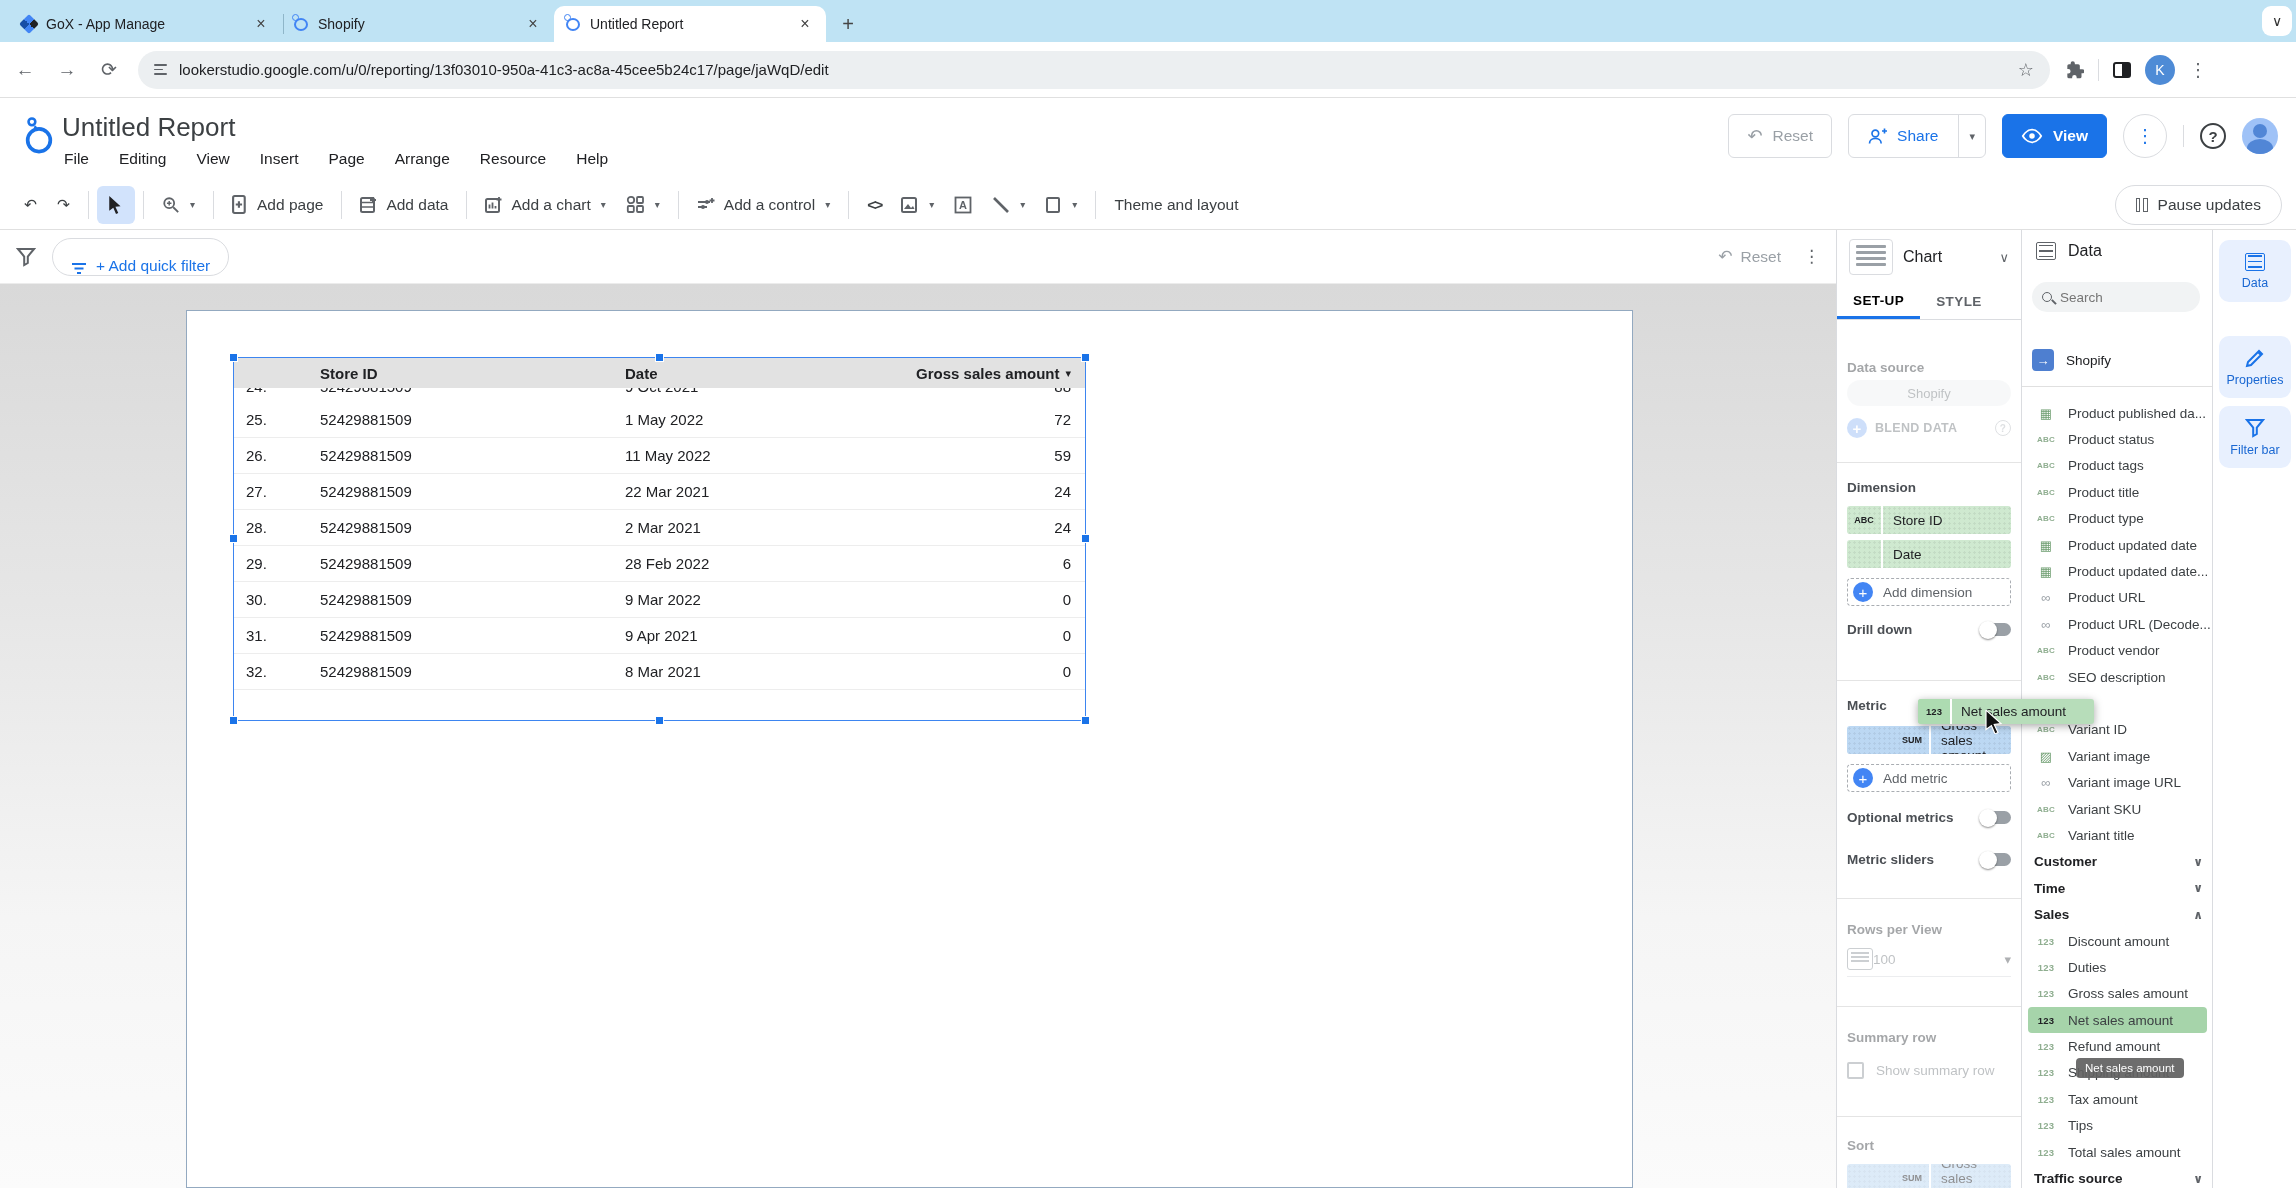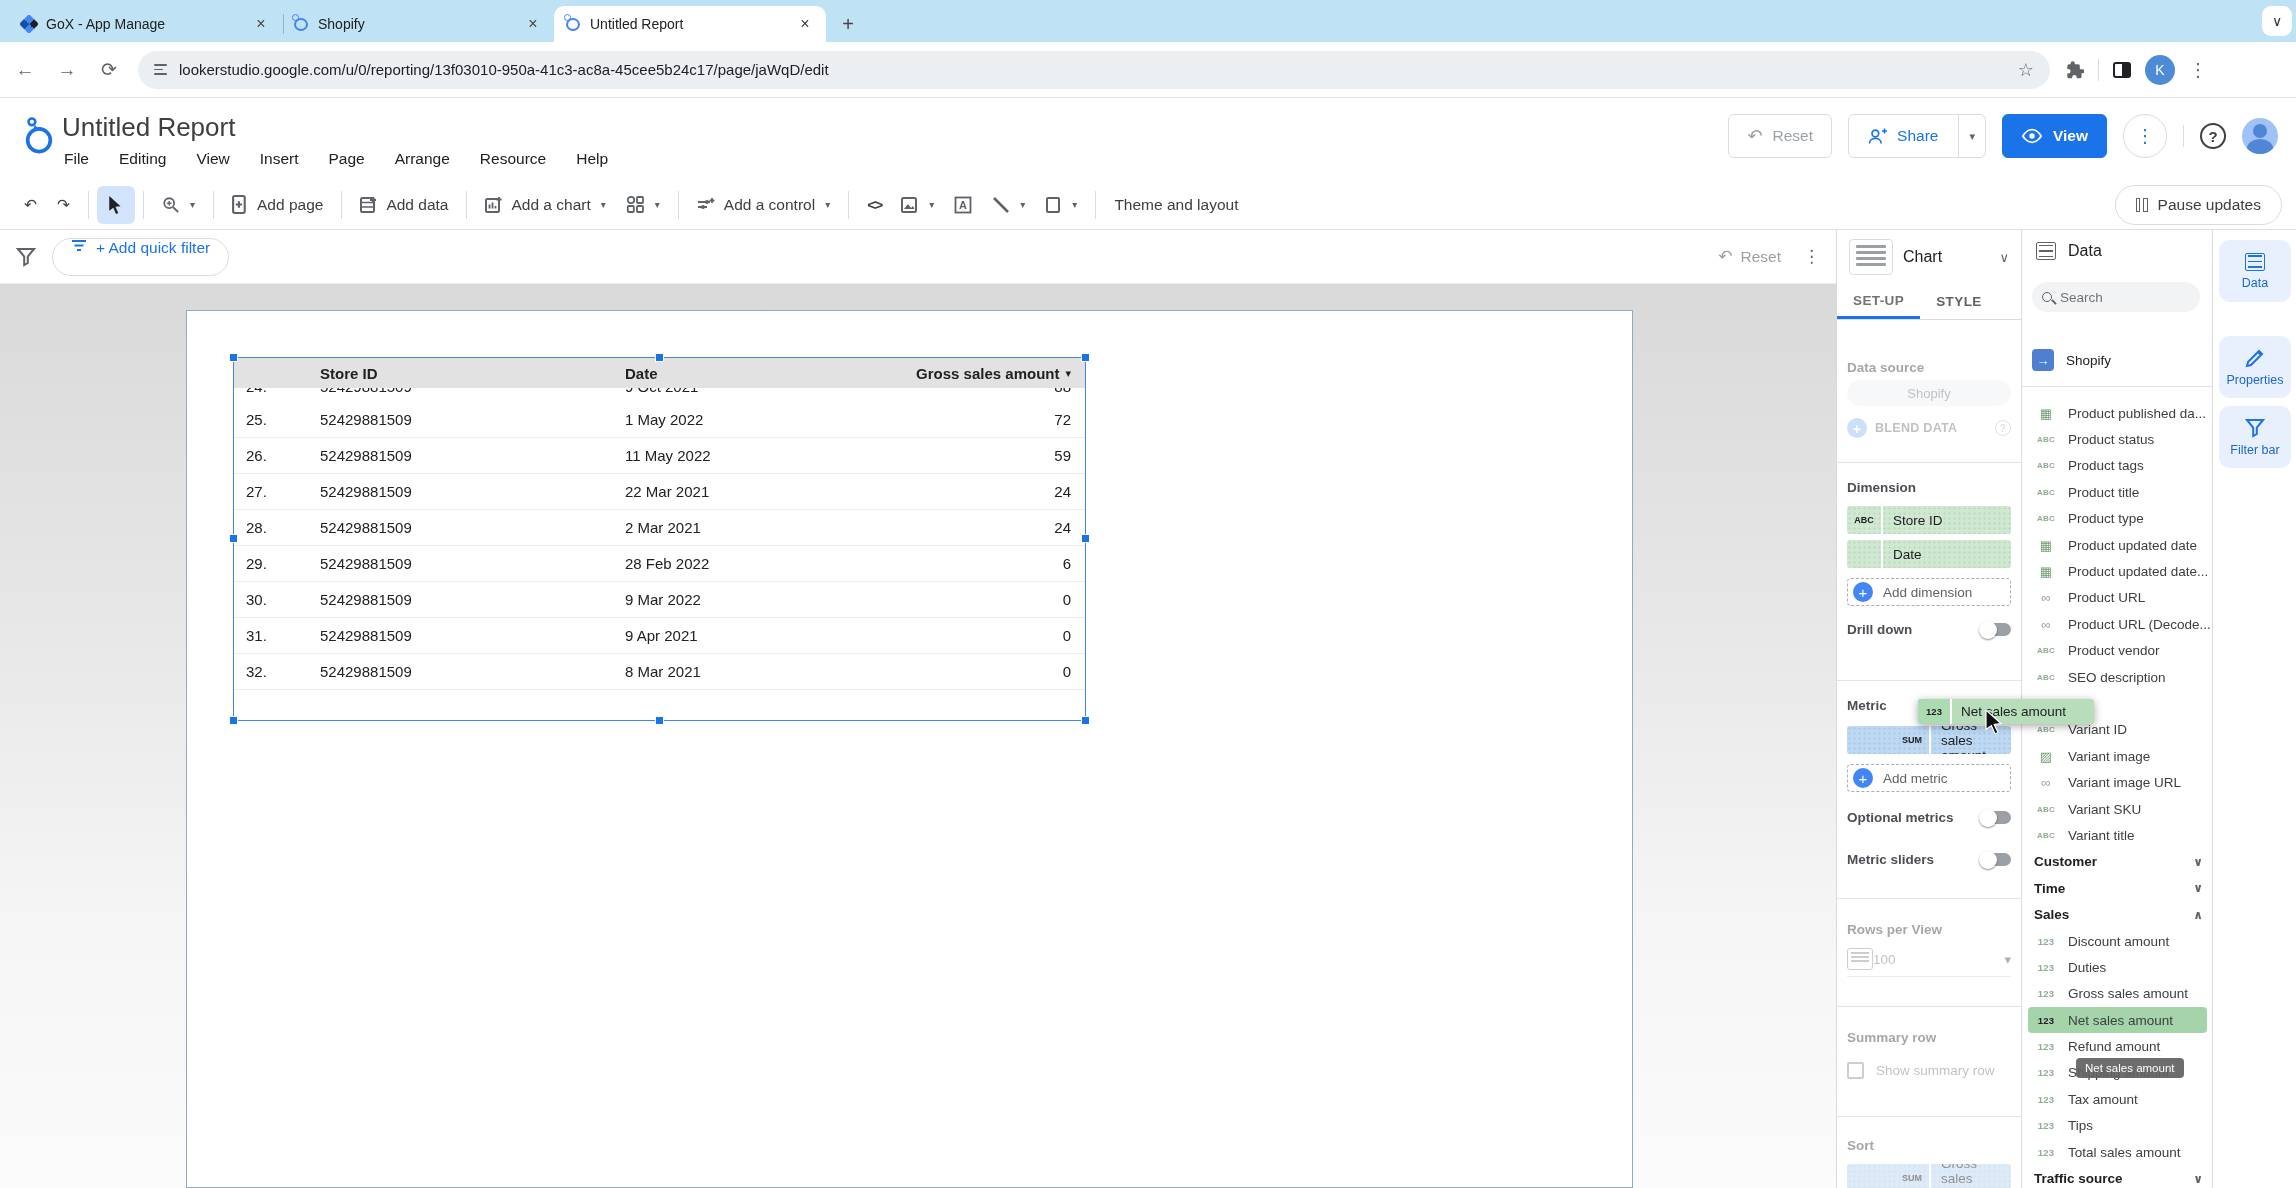--- a/index.html
+++ b/index.html
@@ -58,21 +58,21 @@
   .cursorbtn{width:38px;height:38px;background:#d2e3fc;border-radius:6px;display:flex;align-items:center;justify-content:center;}
   .ddv{font-size:10px;color:#5f6368;margin-left:2px;}
   .pausebtn{margin-left:auto;height:40px;border:1px solid #dadce0;border-radius:20px;display:flex;align-items:center;gap:10px;padding:0 20px;font-size:15.5px;color:#3c4043;justify-content:center;}
   .pauseic{display:flex;gap:3px;}
   .pauseic i{display:block;width:4.5px;height:14px;border:1.8px solid #5f6368;}
 
   
   .workspace{position:absolute;left:0;top:230px;width:2296px;height:958px;}
   .leftarea{position:absolute;left:0;top:0;width:1836px;height:958px;}
   .filterrow{position:absolute;left:0;top:0;width:1836px;height:54px;background:#fff;display:flex;align-items:center;padding:0 16px;border-bottom:1px solid #ececec;}
-  .qfpill{height:38px;border:1px solid #dadce0;border-radius:19px;display:flex;align-items:flex-start;gap:9px;padding:0 18px;margin-left:16px;color:#1a73e8;font-size:15.5px;}
+  .qfpill{height:38px;border:1px solid #dadce0;border-radius:19px;display:flex;align-items:flex-end;gap:9px;padding:0 18px;margin-left:16px;color:#1a73e8;font-size:15.5px;}
   .frright{margin-left:auto;display:flex;align-items:center;gap:22px;color:#9aa0a6;font-size:15.5px;}
   .canvas{position:absolute;left:0;top:54px;width:1836px;height:904px;background:linear-gradient(180deg,#d9d9d9 0%,#e6e6e6 35%,#f5f5f5 70%,#fbfbfb 100%);}
   .page{position:absolute;left:186px;top:26px;width:1447px;height:878px;background:#fff;border:1px solid #93a9c0;}
 
   
   .tablew{position:absolute;left:47px;top:47px;width:851px;height:362px;background:#fff;outline:1.6px solid #3d85f0;font-size:15px;}
   .trow{display:grid;grid-template-columns:86px 305px 250px 1fr;align-items:center;}
   .thead{height:30px;background:#e2e2e2;font-weight:700;}
   .thead .c4{display:flex;justify-content:flex-end;align-items:center;gap:6px;}
   .c1{padding-left:12px;}
@@ -90,21 +90,21 @@
 
   
   .chartpanel{position:absolute;left:1836px;top:0;width:185px;height:958px;background:#fff;border-left:1px solid #dadce0;}
   .cp-head{position:absolute;left:0;top:0;width:100%;height:54px;display:flex;align-items:center;gap:10px;padding:0 12px;}
   .mini-table{width:44px;height:36px;border:1px solid #dadce0;border-radius:4px;padding:5px 6px;display:flex;flex-direction:column;gap:3px;}
   .mini-table i{display:block;height:3px;background:#9aa0a6;border-radius:1px;}
   .cp-head .t{font-size:16px;flex:1;}
   .chev{color:#5f6368;font-size:13px;}
   .cp-tabs{position:absolute;left:0;top:54px;width:100%;height:36px;border-bottom:1px solid #dadce0;display:flex;font-size:13.5px;letter-spacing:.4px;}
   .cp-tab{padding:0 16px;display:flex;align-items:center;height:100%;color:#5f6368;font-weight:700;}
-  .cp-tab.on{color:#737373;border-bottom:3px solid #1a73e8;text-align:right;}
+  .cp-tab.on{color:#000000;border-bottom:3px solid #1a73e8;text-align:right;}
   .cp-item{position:absolute;left:10px;right:10px;}
   .seclbl{font-size:13.5px;font-weight:600;color:#4b4f54;}
   .dim{opacity:.5;}
   .dsrc-pill{height:26px;background:#f1f3f4;border-radius:13px;display:flex;align-items:center;justify-content:center;font-size:13px;color:#80868b;}
   .blendrow{display:flex;align-items:center;gap:8px;font-size:12.5px;font-weight:700;color:#80868b;letter-spacing:.3px;}
   .pluscircle{width:20px;height:20px;border-radius:50%;background:#4285f4;color:#fff;font-size:15px;display:flex;align-items:center;justify-content:center;flex:0 0 20px;}
   .pluscircle.lt{background:#9ec1f7;}
   .qmark{margin-left:auto;width:16px;height:16px;border:1.6px solid #bdc1c6;border-radius:50%;color:#bdc1c6;font-size:10px;display:flex;align-items:center;justify-content:center;}
   .cdiv{position:absolute;left:0;right:0;height:1px;background:#e4e4e4;}
   .chip{display:flex;align-items:stretch;height:28px;border-radius:3px;overflow:hidden;font-size:13.5px;color:#202124;background-image:radial-gradient(rgba(0,0,0,.06) 1px,transparent 1.2px);background-size:5px 5px;}

